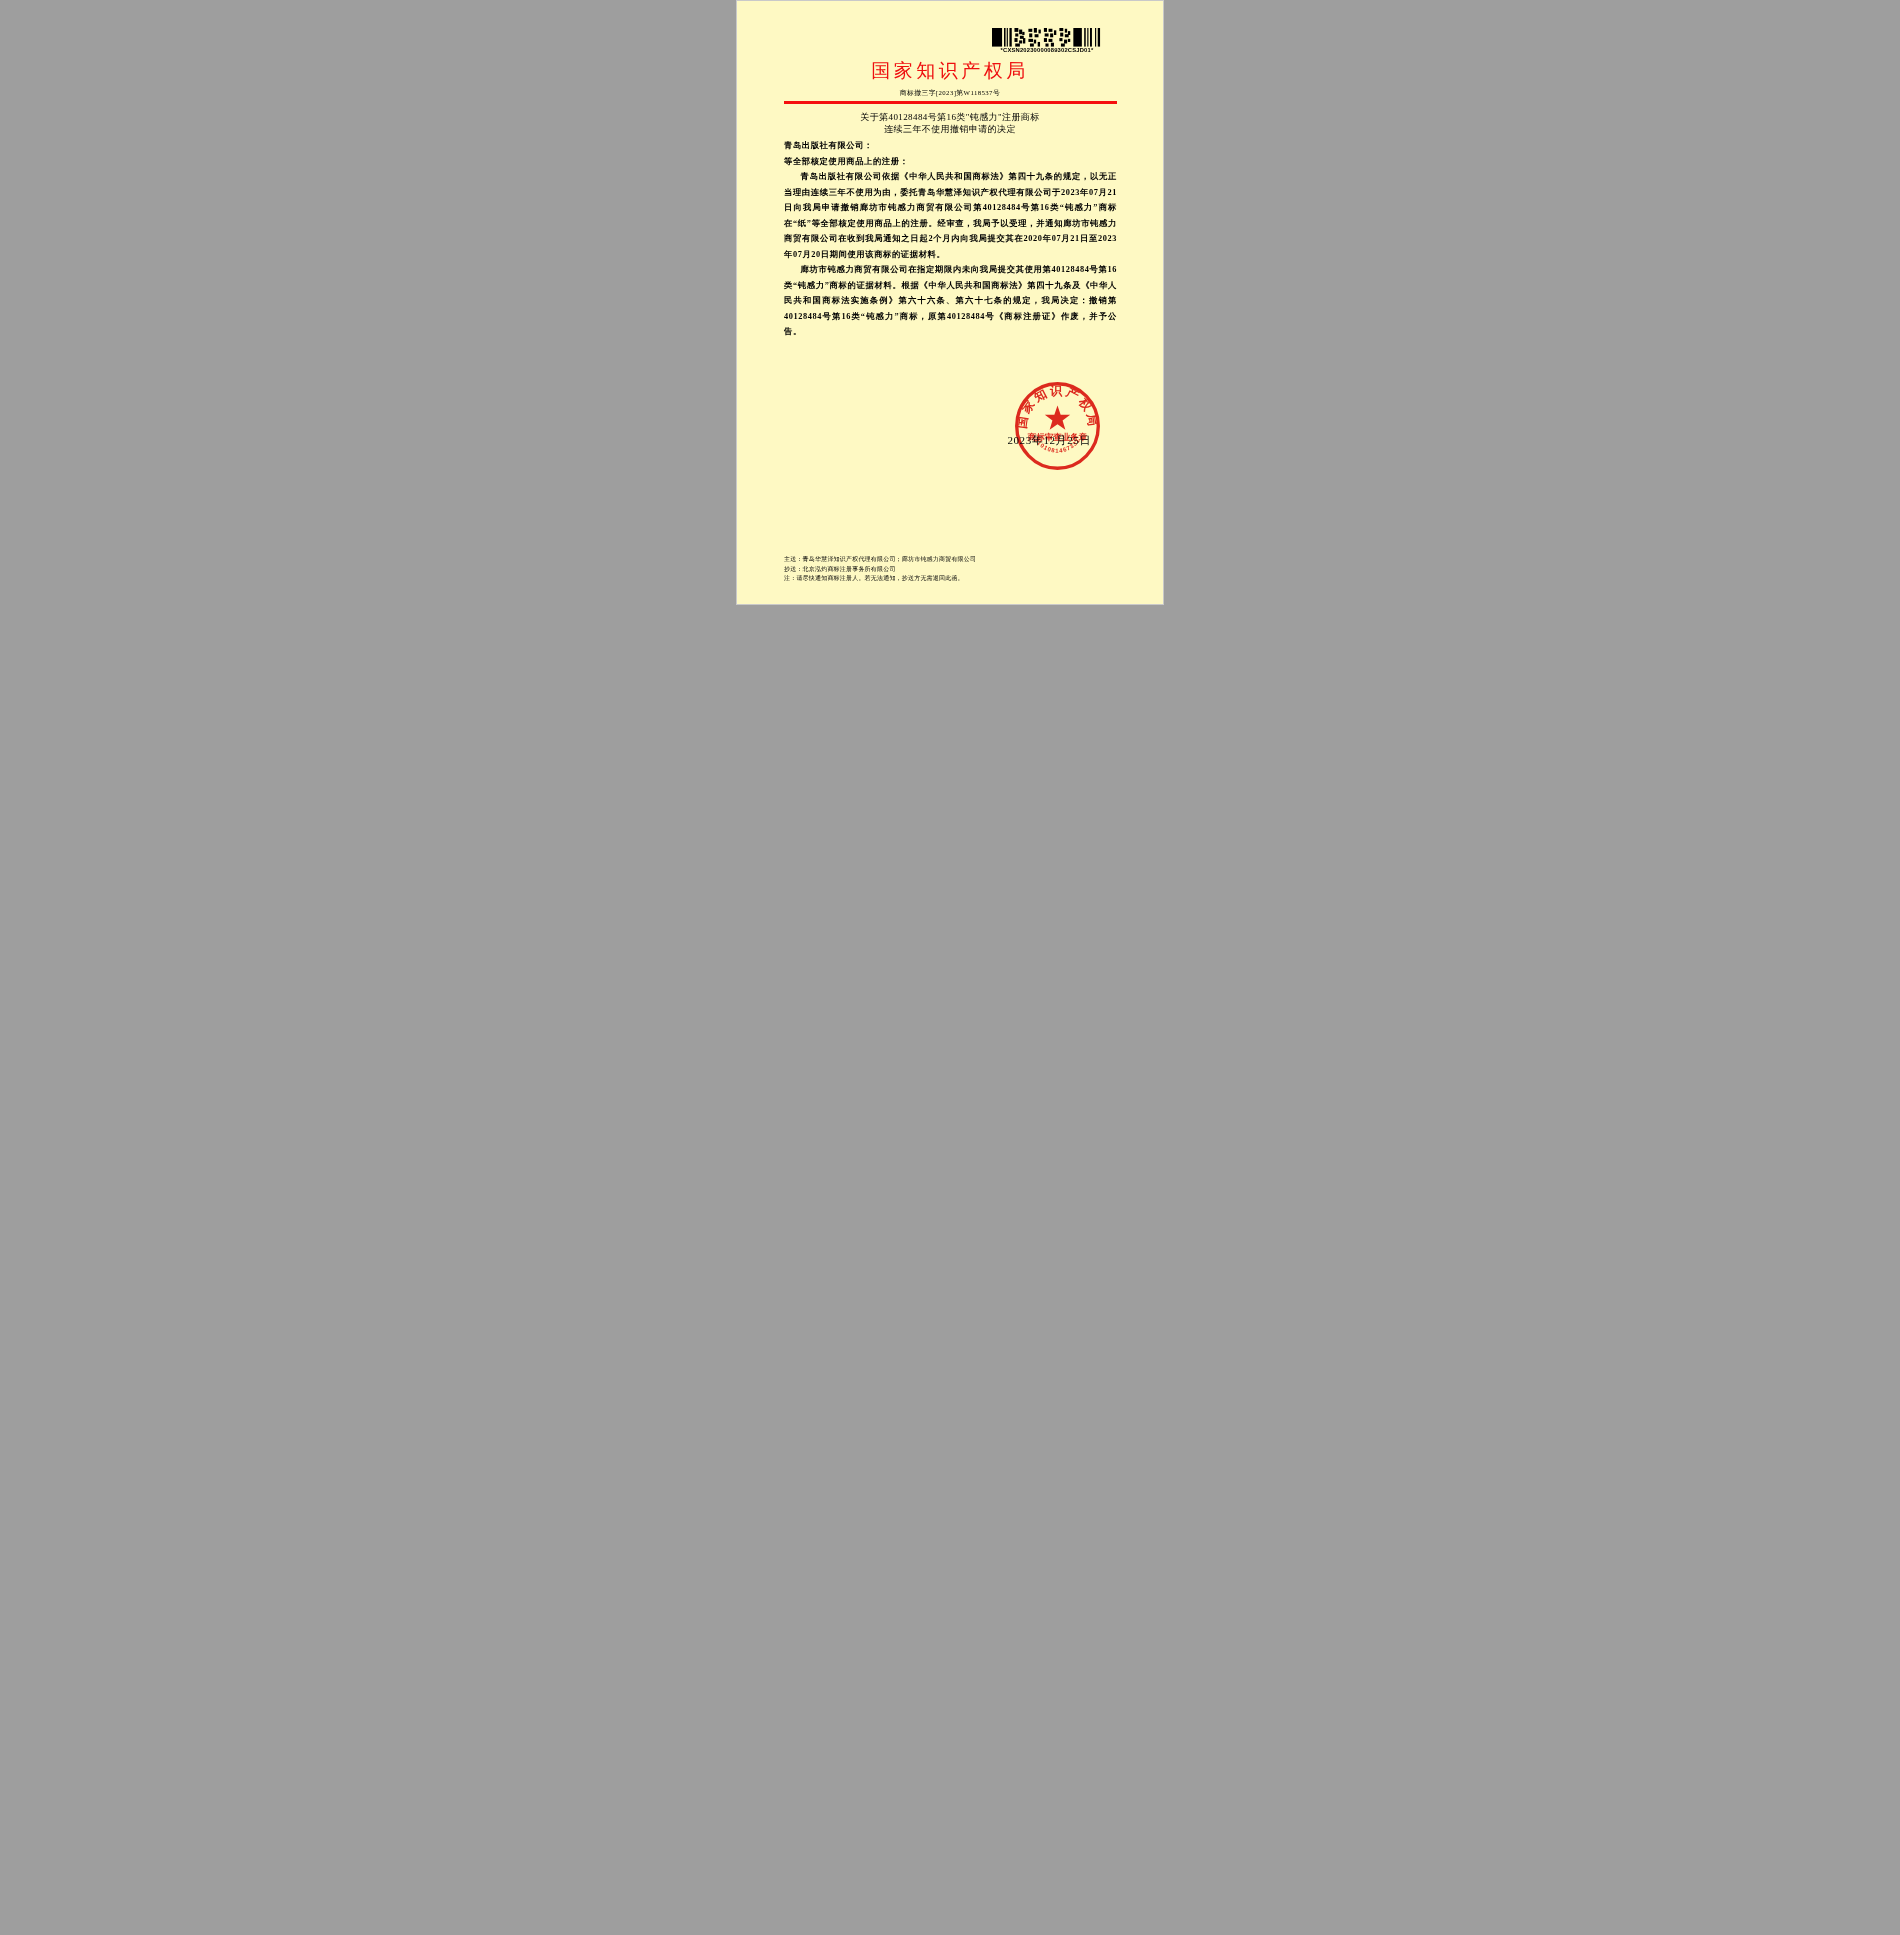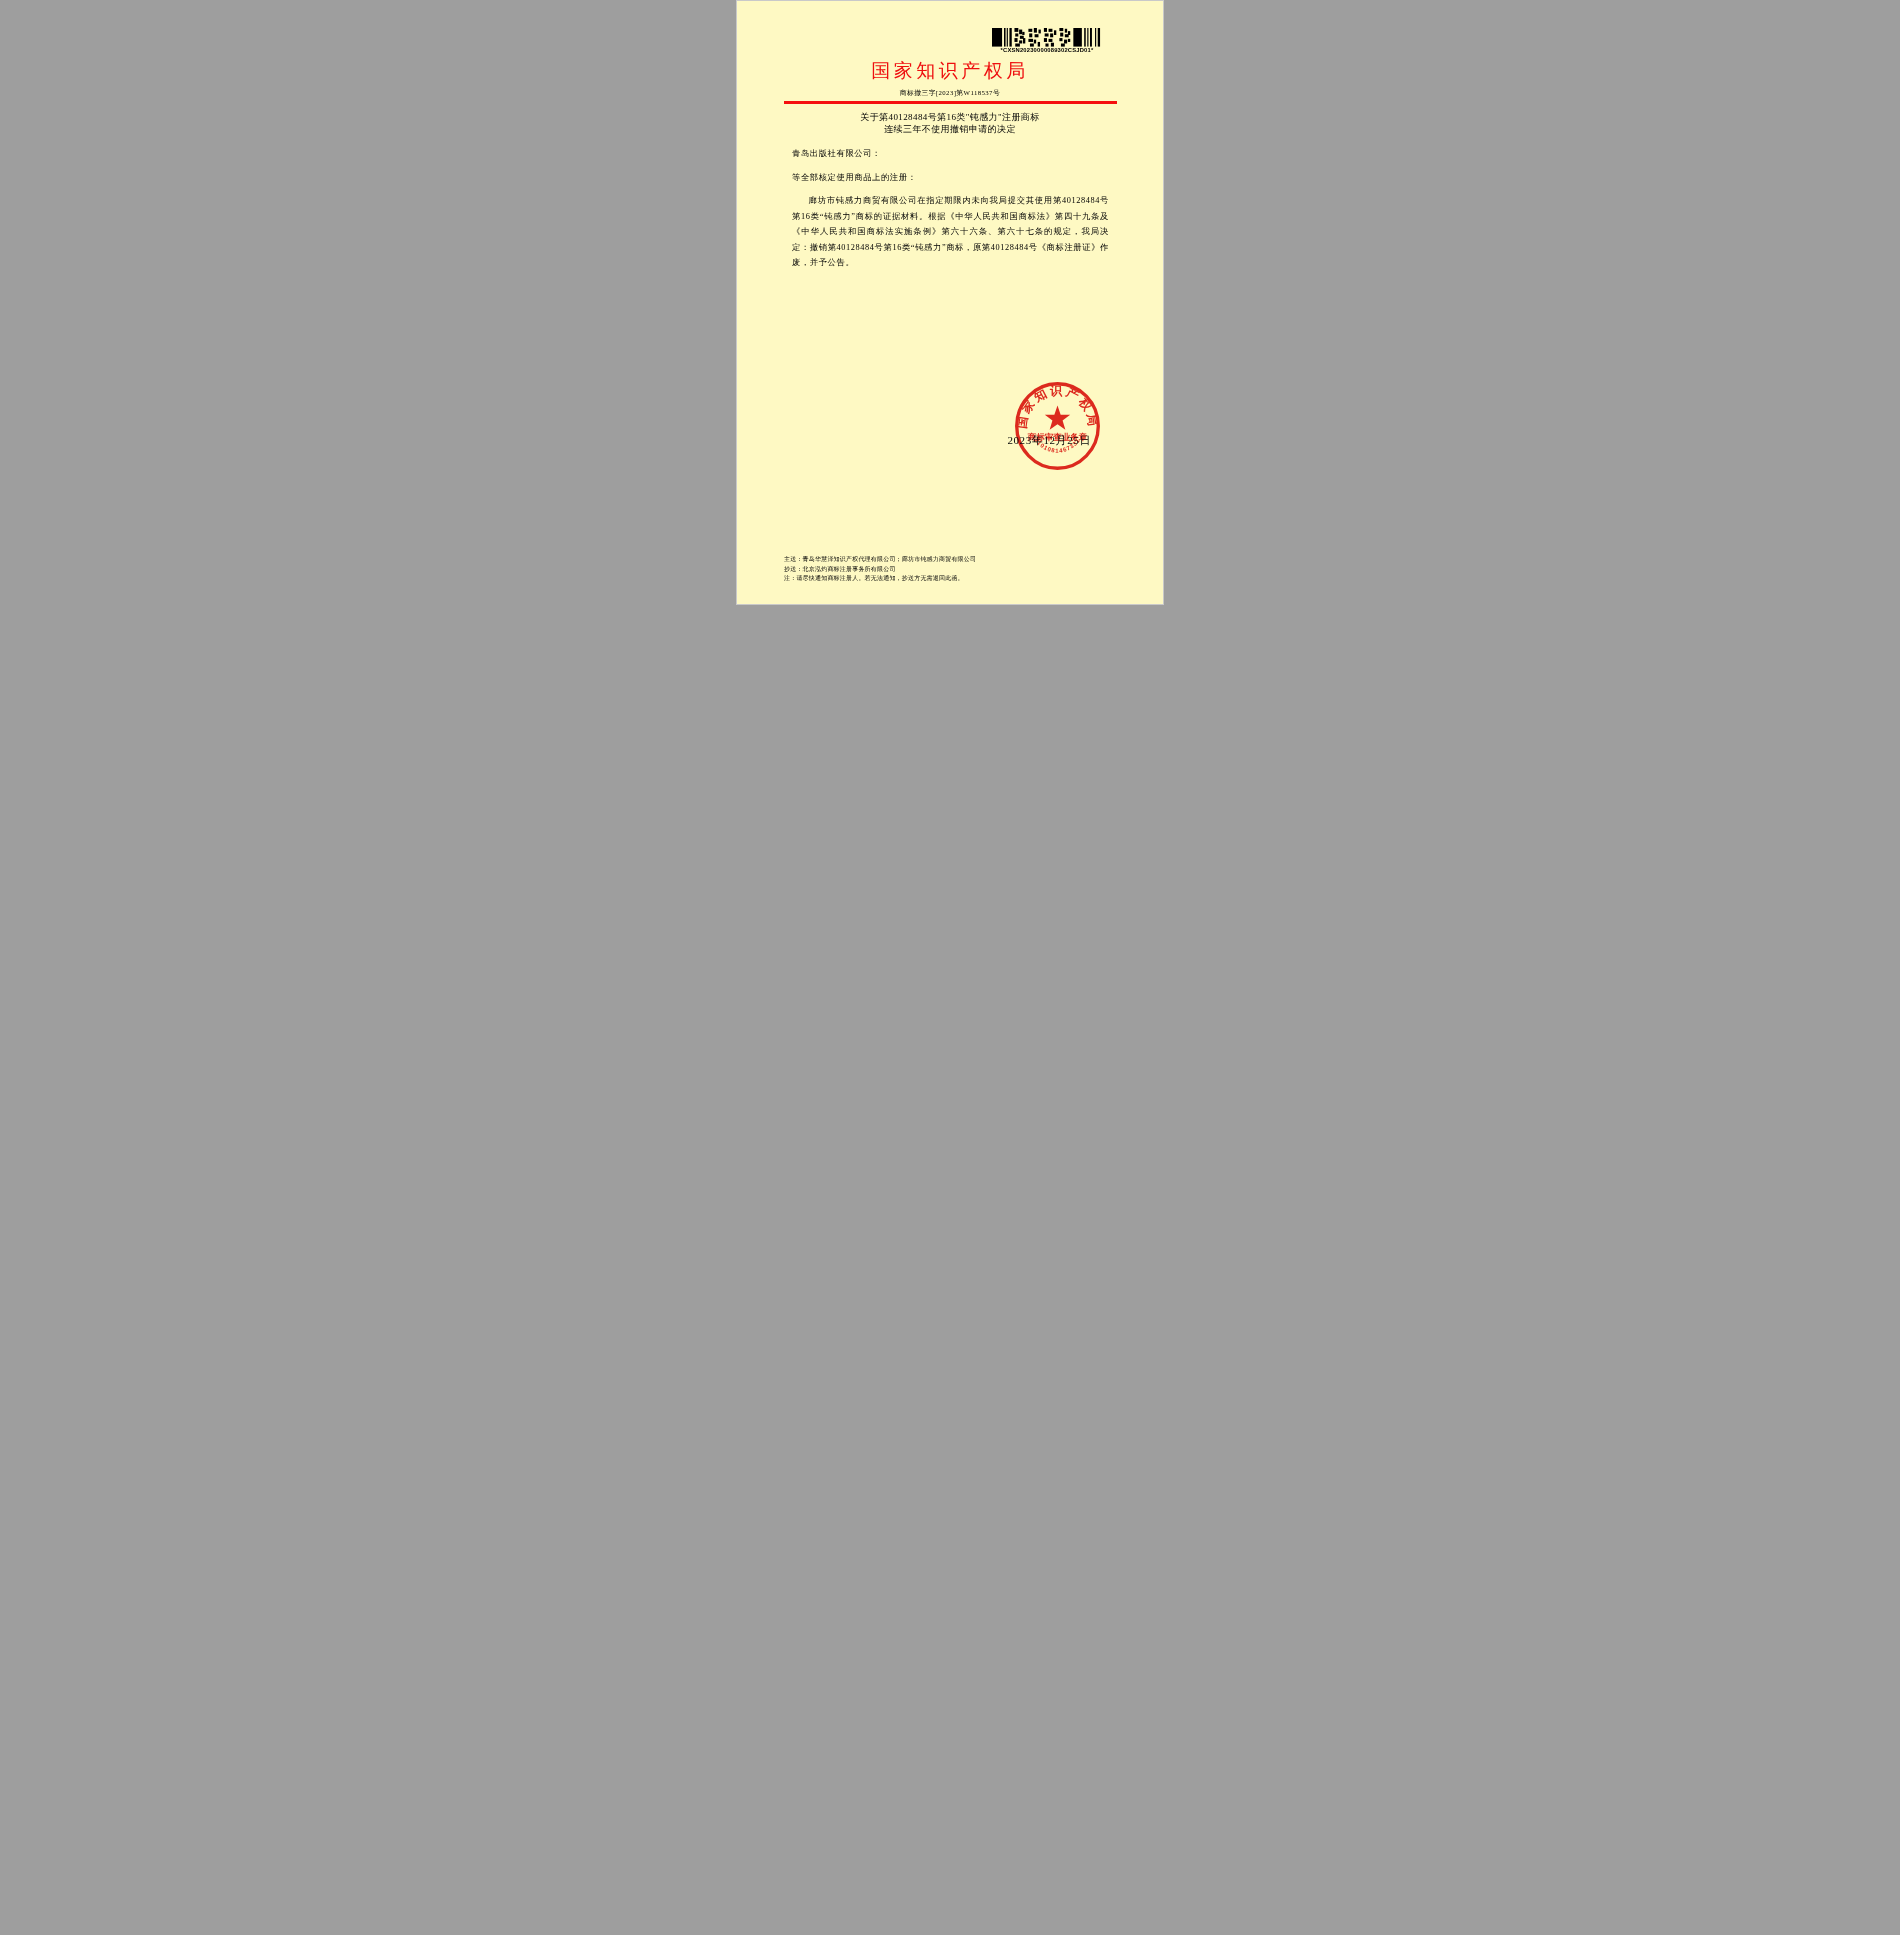--- a/index.html
+++ b/index.html
@@ -42,21 +42,21 @@
     position:absolute;top:110px;left:0;width:100%;
     text-align:center;font-size:9px;line-height:12.4px;
     color:#000;font-weight:400;letter-spacing:0.4px;
   }
   
   .body-text{
     position:absolute;top:137px;left:47px;width:333px;
     font-size:8.3px;line-height:15.5px;letter-spacing:0.6px;
     text-align:justify;color:#000;
   }
-  .body-text p{margin:8px;padding:0;}
+  .body-text p{margin:0;padding:0;font-weight:bold;}
   .body-text p.para{text-indent:2em;}
   
   .seal{position:absolute;left:276px;top:379px;width:89px;height:92px;z-index:1;}
   .seal svg{display:block;width:100%;height:100%;}
   .sign-date{
     position:absolute;top:432px;right:72px;z-index:2;
     font-size:11px;letter-spacing:0.6px;color:#0a0a0a;white-space:nowrap;
   }
   
   .footer{
@@ -133,20 +133,21 @@
   <div class="doc-number">商标撤三字[2023]第W118537号</div>
   <div class="red-rule"></div>
   <div class="decision-title">
     <div>关于第40128484号第16类"钝感力"注册商标</div>
     <div>连续三年不使用撤销申请的决定</div>
   </div>
 
   <div class="body-text">
     <p>青岛出版社有限公司：</p>
     <p>等全部核定使用商品上的注册：</p>
+    <p class="para">青岛出版社有限公司依据《中华人民共和国商标法》第四十九条的规定，以无正当理由连续三年不使用为由，委托青岛华慧泽知识产权代理有限公司于2023年07月21日向我局申请撤销廊坊市钝感力商贸有限公司第40128484号第16类“钝感力”商标在“纸”等全部核定使用商品上的注册。经审查，我局予以受理，并通知廊坊市钝感力商贸有限公司在收到我局通知之日起2个月内向我局提交其在2020年07月21日至2023年07月20日期间使用该商标的证据材料。</p>
     <p class="para">廊坊市钝感力商贸有限公司在指定期限内未向我局提交其使用第40128484号第16类“钝感力”商标的证据材料。根据《中华人民共和国商标法》第四十九条及《中华人民共和国商标法实施条例》第六十六条、第六十七条的规定，我局决定：撤销第40128484号第16类“钝感力”商标，原第40128484号《商标注册证》作废，并予公告。</p>
   </div>
 
   <div class="seal">
     <svg viewBox="0 0 240 246" aria-hidden="true">
       <ellipse cx="120" cy="123" rx="110" ry="114" fill="none" stroke="#dc2a1e" stroke-width="9"></ellipse>
       <path id="sealTopArc" d="M 41.1,151.7 A 84,84 0 1 1 198.9,151.7" fill="none"></path>
       <text font-family="'Liberation Serif','DejaVu Serif',serif" font-size="33" font-weight="bold" fill="#dc2a1e" letter-spacing="7">
         <textPath href="#sealTopArc" startOffset="50%" text-anchor="middle">国家知识产权局</textPath>
       </text>

